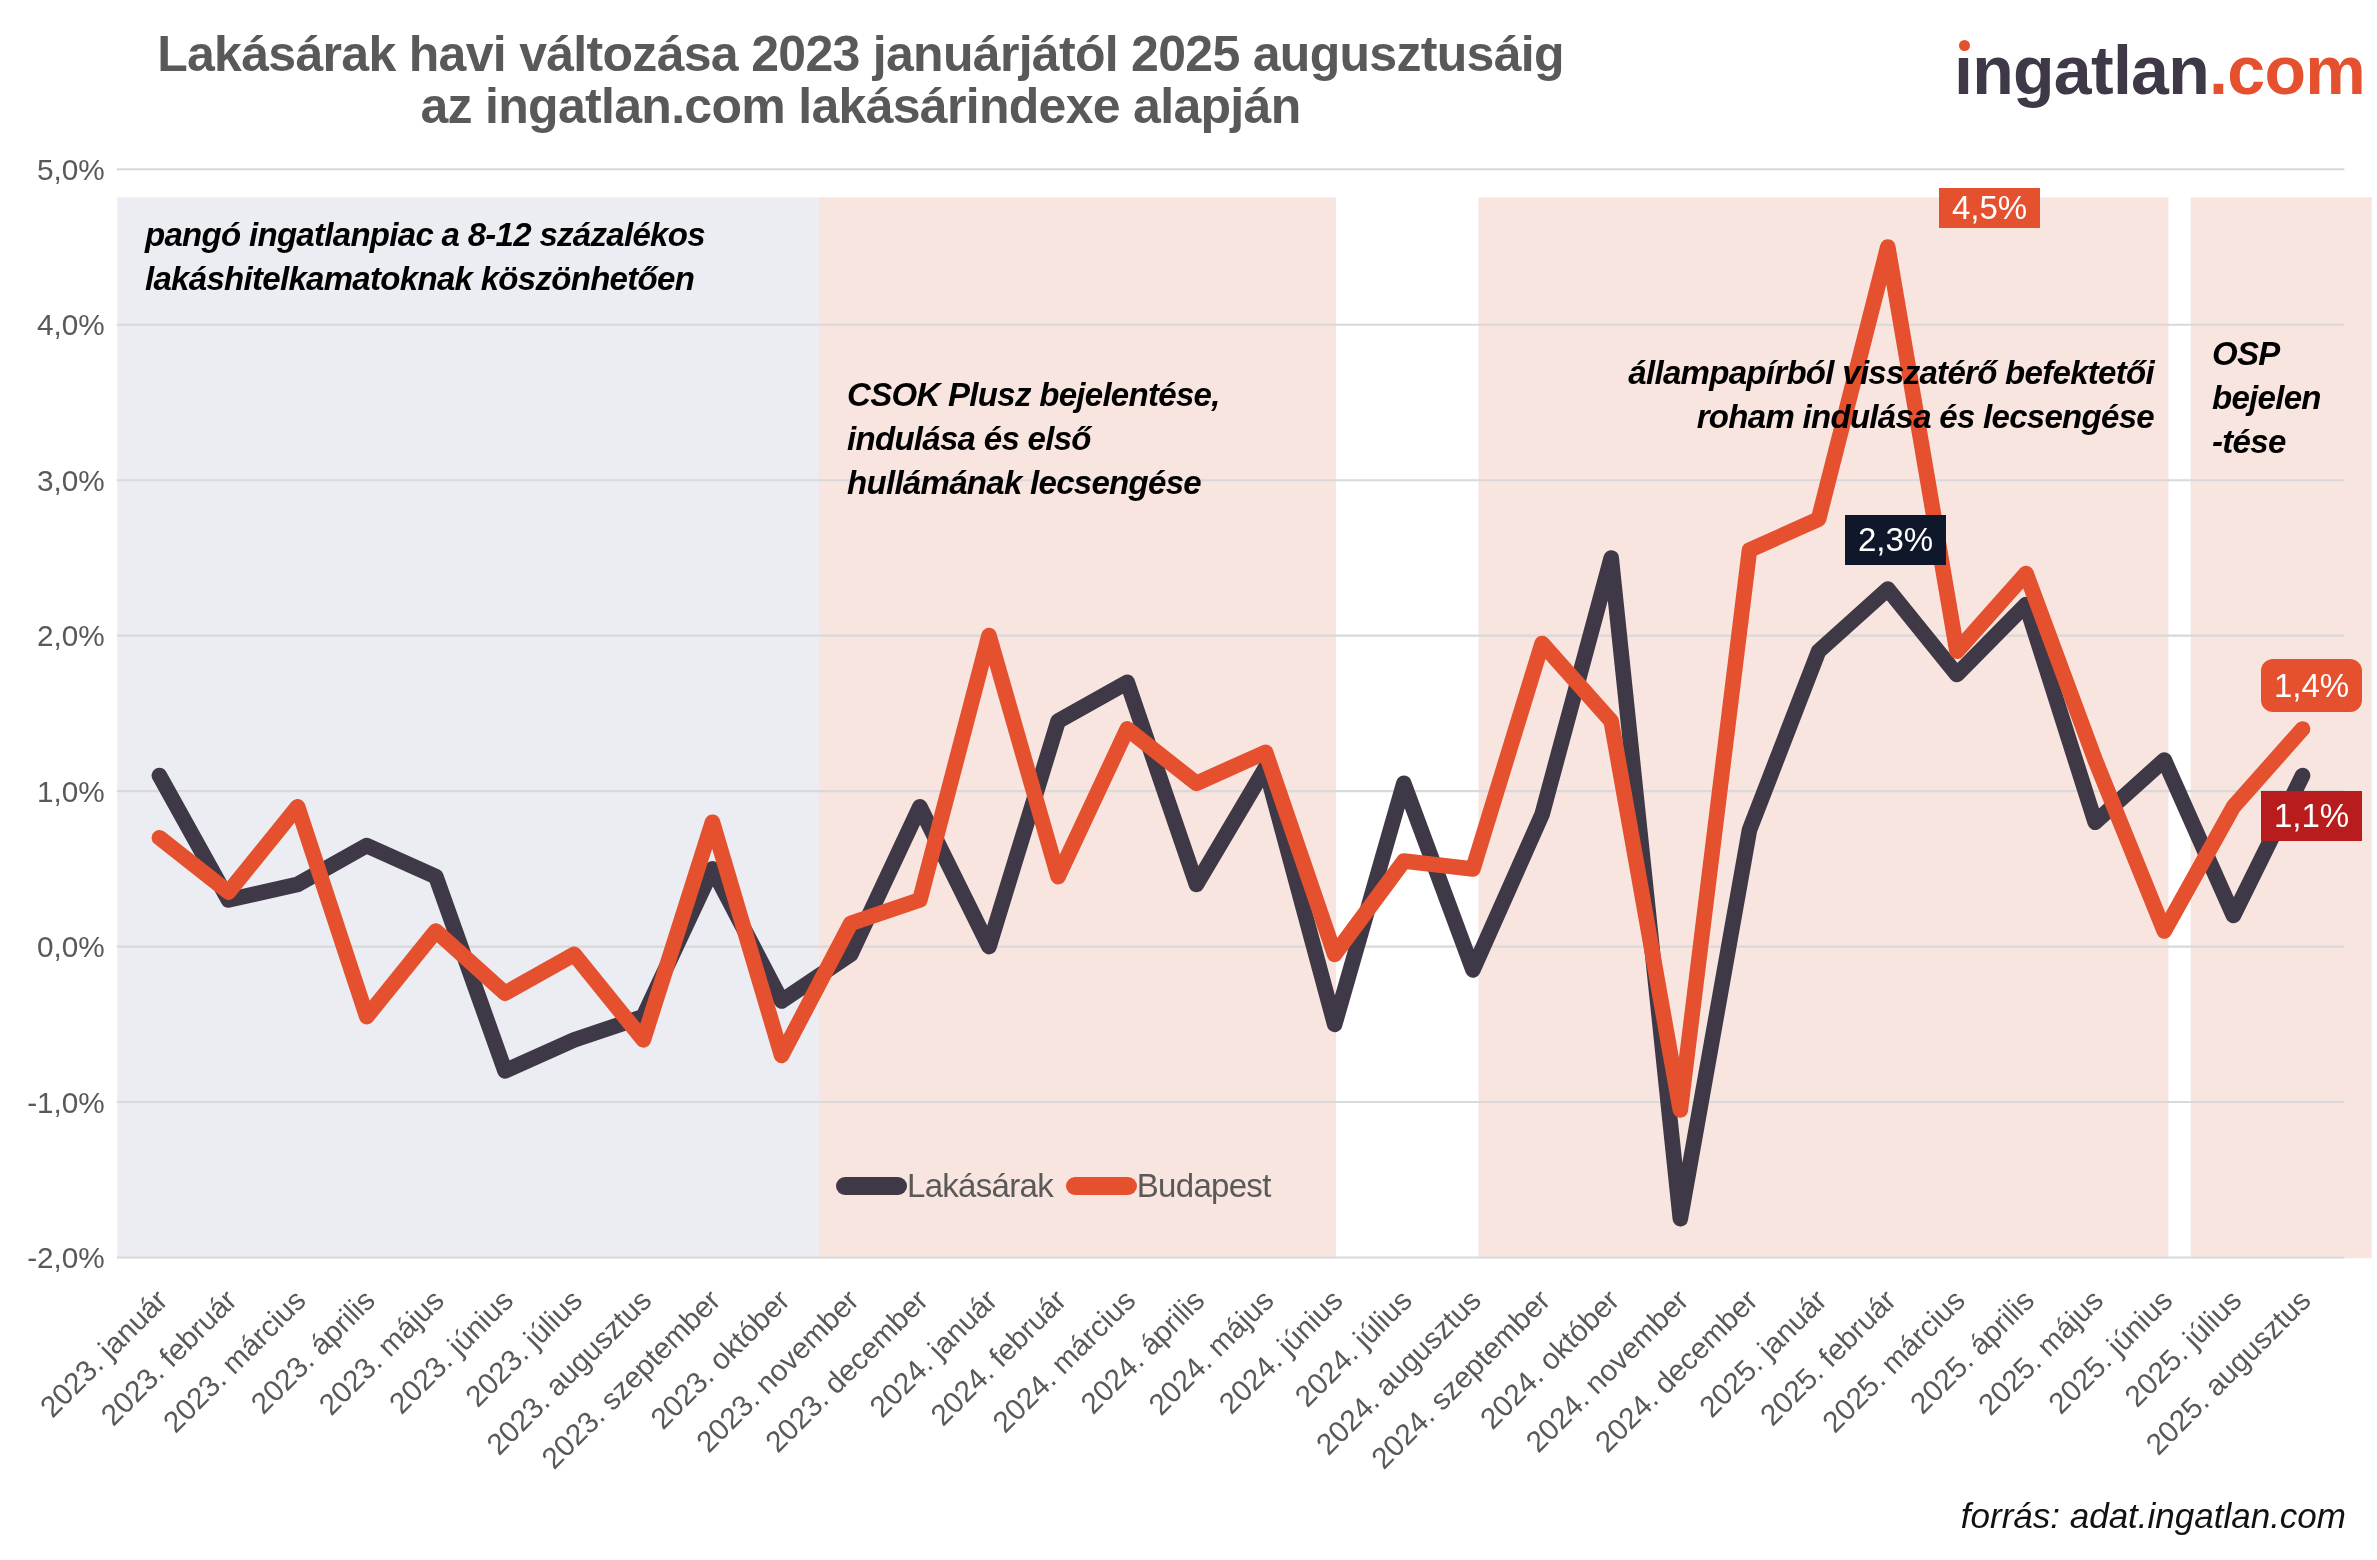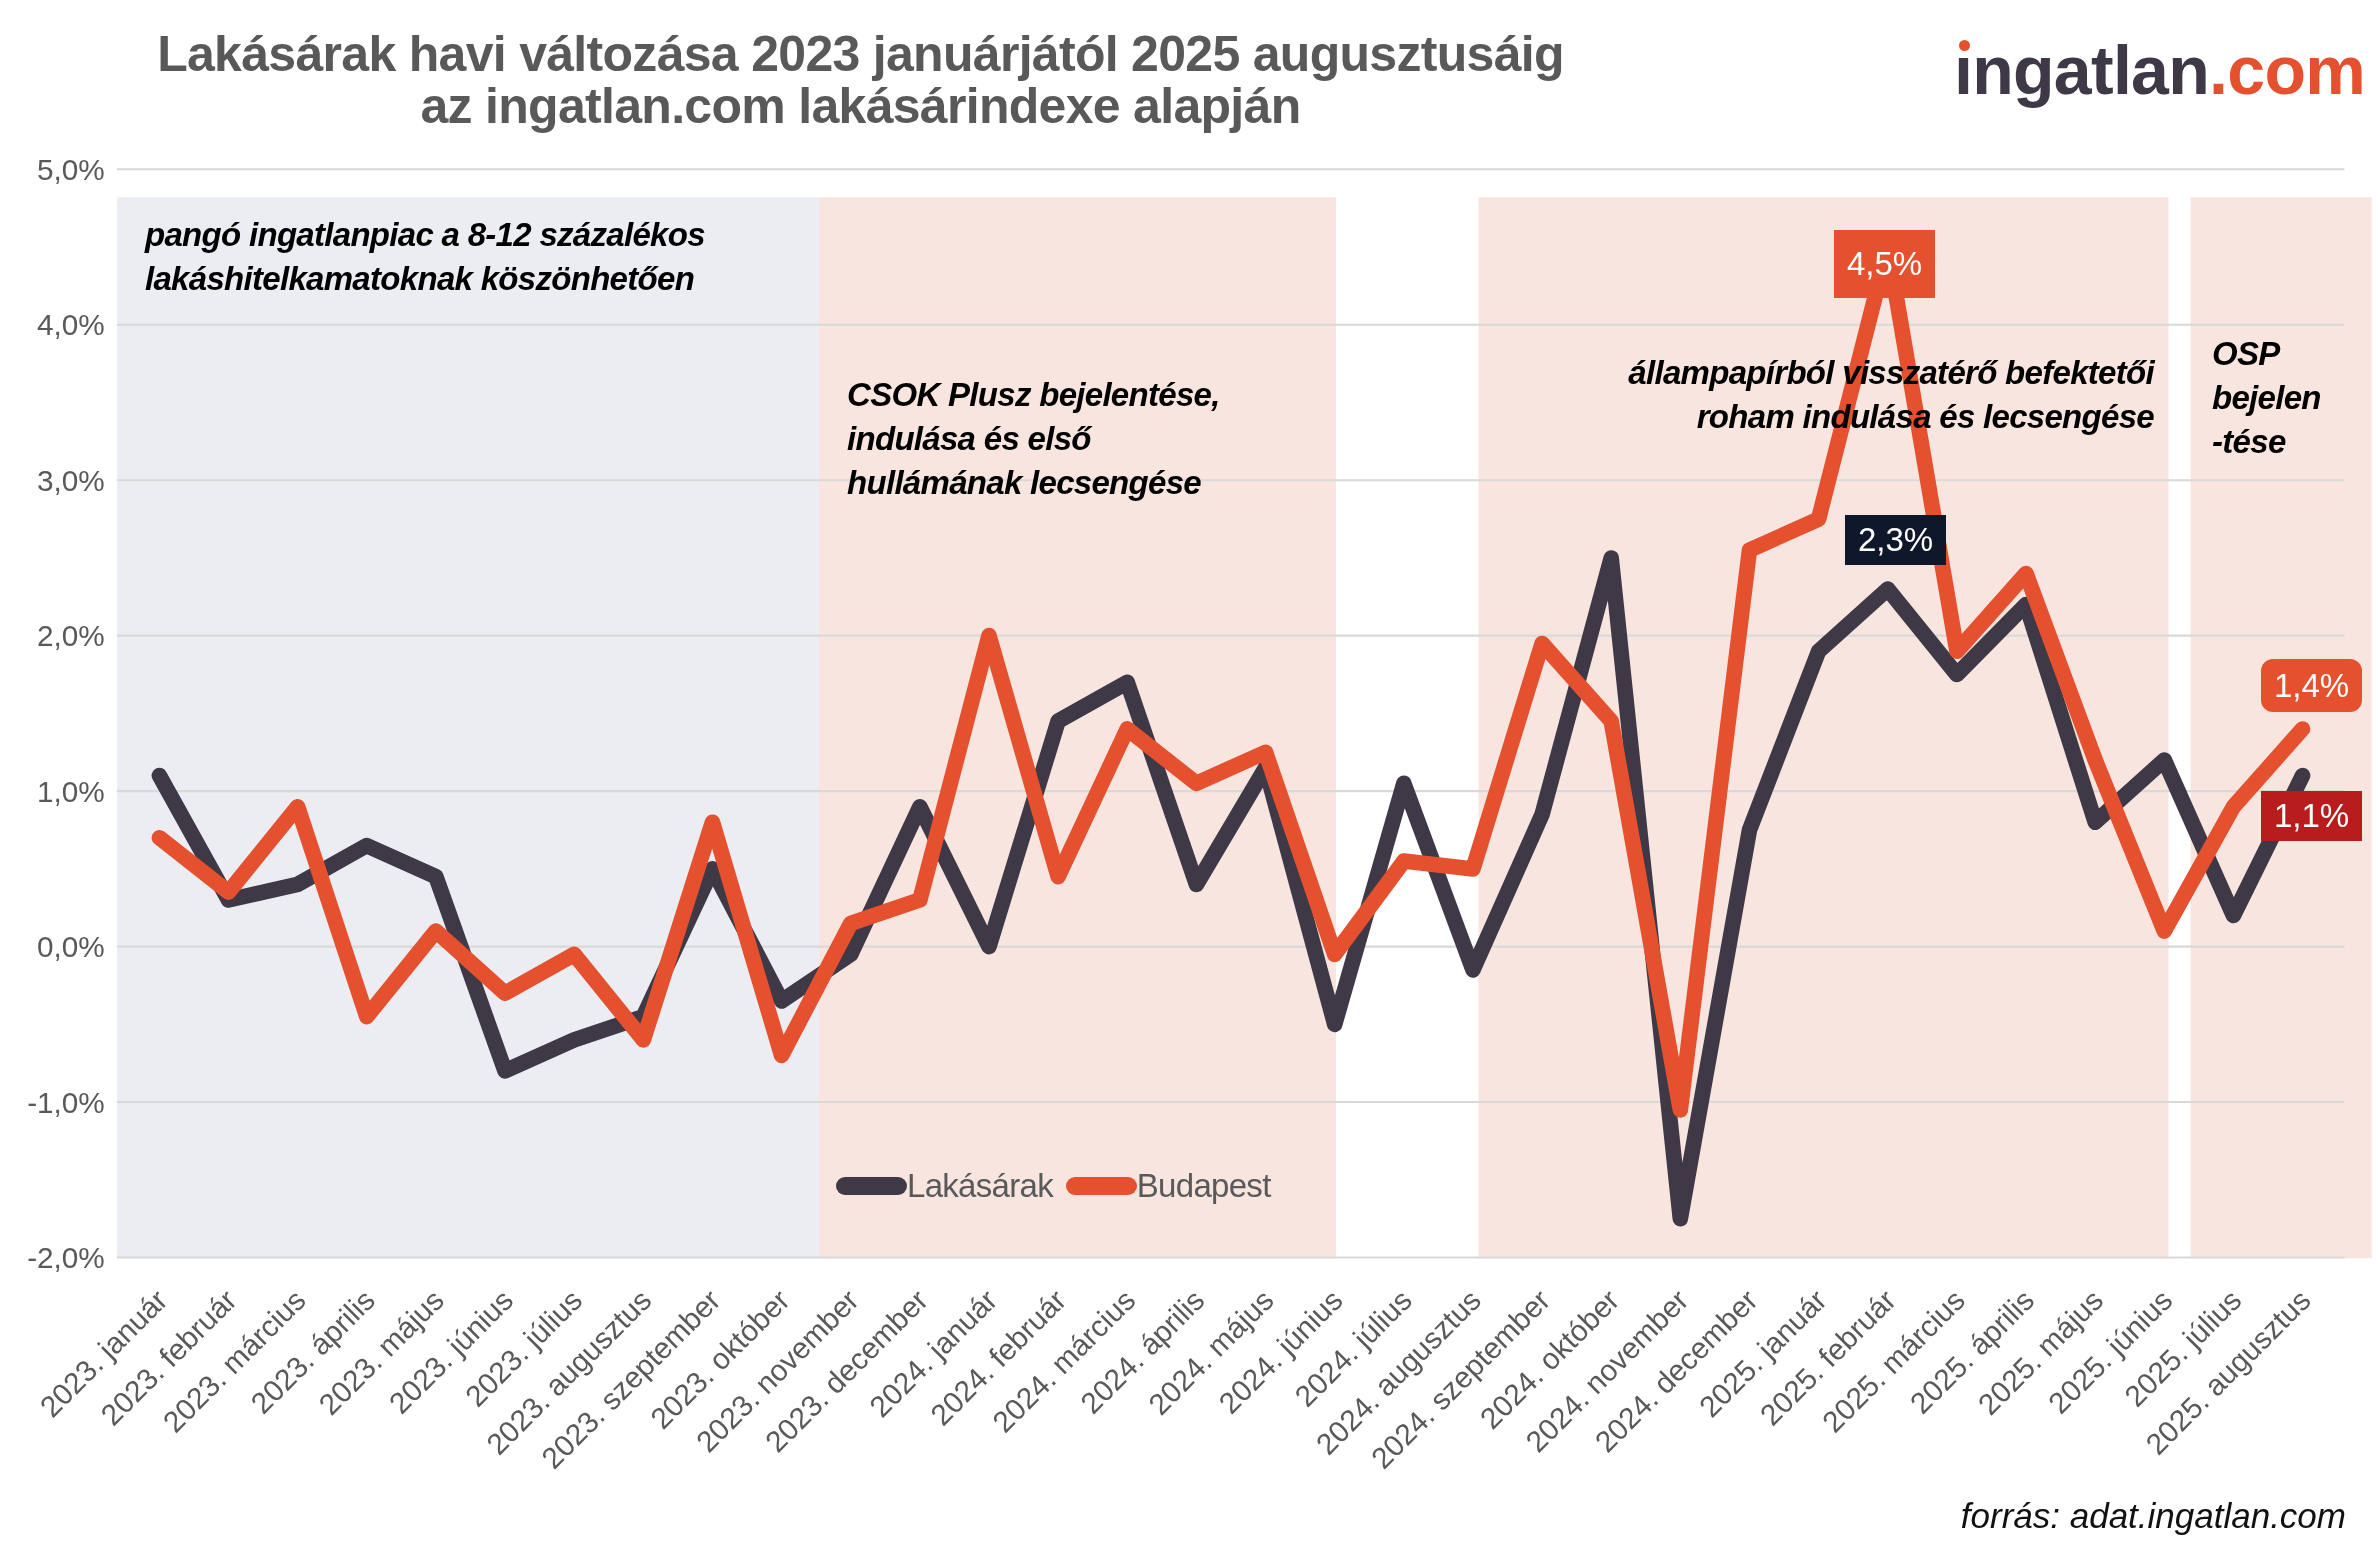--- a/index.html
+++ b/index.html
@@ -28,21 +28,21 @@
     left:836px;top:1167px;display:flex;align-items:center;
     font-size:33px;color:#595959;letter-spacing:-0.7px;
   }
   .legend .swatch{width:71px;height:18.4px;border-radius:9.2px;display:inline-block;}
   .legend .item{display:flex;align-items:center;}
   .legend .item + .item{margin-left:12.8px;}
   .vl{
     position:absolute;color:#ffffff;font-size:33px;
     display:flex;align-items:center;justify-content:center;
   }
-  .vl-45{left:1834px;top:188px;width:101px;height:68px;margin-top:42px;}
+  .vl-45{left:1939px;top:188px;width:101px;height:40px;}
   .vl-23{left:1845px;top:515px;width:101px;height:50px;}
   .vl-14{left:2261px;top:659px;width:101px;height:53px;}
   .vl-11{left:2261px;top:791px;width:101px;height:50px;}
   .source{
     left:1842px;top:1496px;width:504px;text-align:right;
     font-style:italic;font-size:35px;color:#111111;
   }
   svg text{font-family:"Liberation Sans",sans-serif;}
 </style>
 </head>

